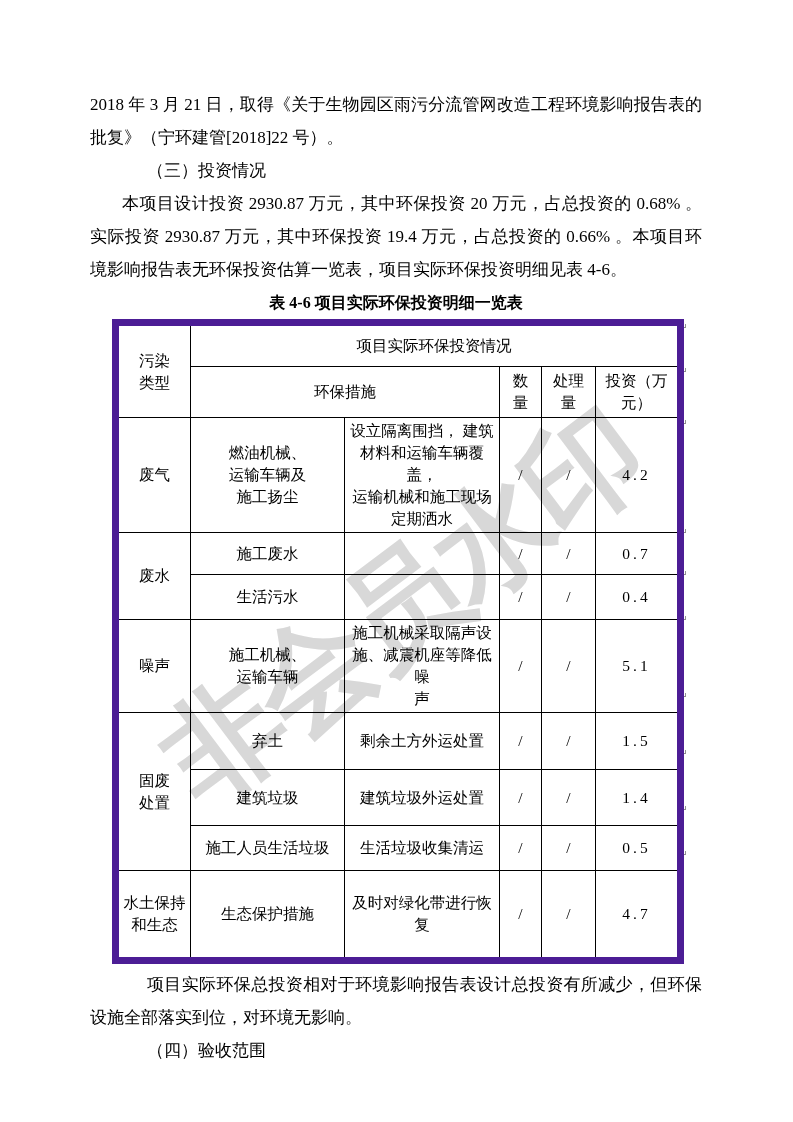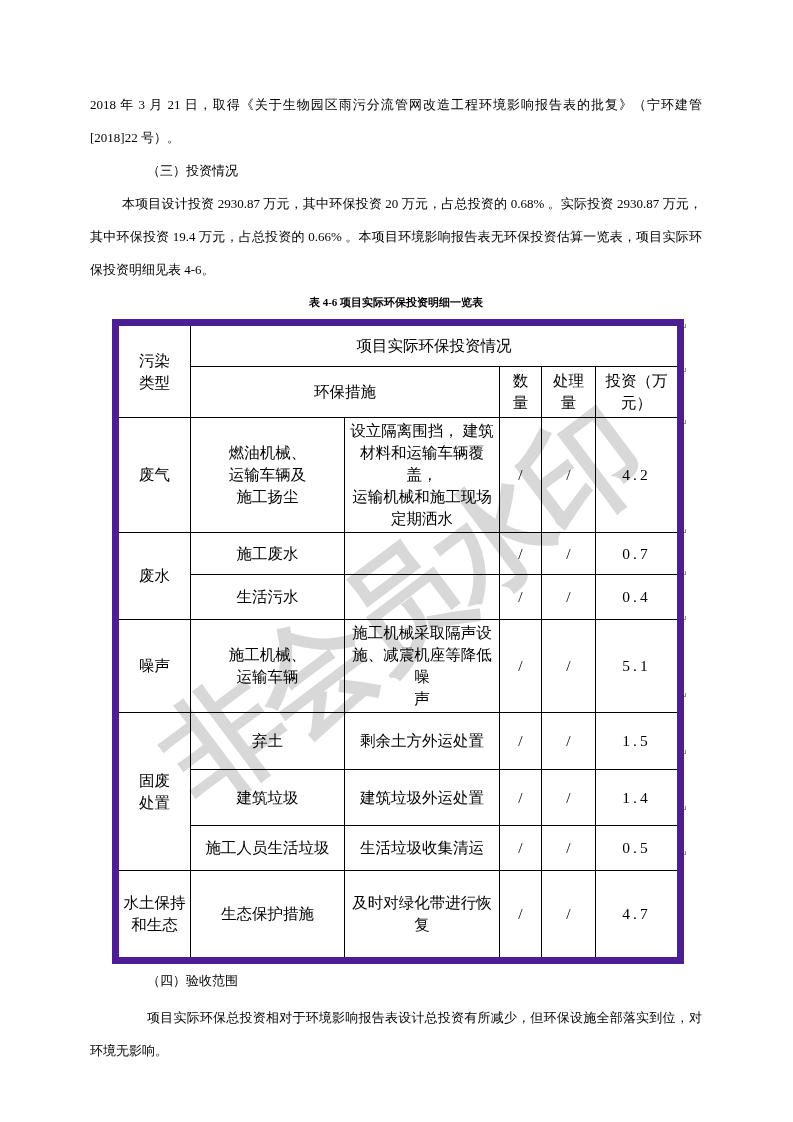--- a/index.html
+++ b/index.html
@@ -24,29 +24,29 @@
     white-space:nowrap;
     z-index:0;
     user-select:none;
   }
   
   .content{
     position:absolute;left:90px;top:88px;width:612px;z-index:1;
   }
   .para{
     margin:0;
-    font-size:13px;
+    font-size:17px;
     line-height:33px;
     text-align:justify;
   }
   .indent-2{text-indent:32px;}
   .indent-3{text-indent:57px;}
   .tbl-title{
     margin:0;
-    font-size:11px;
+    font-size:16px;
     line-height:33px;
     font-weight:bold;
     text-align:center;
   }
   
   table.inv{
     margin-left:22px;
     border-collapse:collapse;
     table-layout:fixed;
     width:565px;
@@ -217,17 +217,17 @@
           <td class="v-top lh33">生态保护措施</td>
           <td class="v-top lh33">及时对绿化带进行恢
 复</td>
           <td class="v-top lh33">/</td>
           <td class="v-top lh33">/</td>
           <td class="inv-val v-top lh33">4.7</td>
         </tr>
       </tbody>
     </table>
 
+    <p class="para indent-3" style="margin-top:4px">项目实际环保总投资相对于环境影响报告表设计总投资有所减少，但环保设施全部落实到位，对环境无影响。</p>
     <p class="para indent-3">（四）验收范围</p>
-    <p class="para indent-3" style="margin-top:4px">项目实际环保总投资相对于环境影响报告表设计总投资有所减少，但环保设施全部落实到位，对环境无影响。</p>
 
   </div>
 </div>
 
 </body></html>

